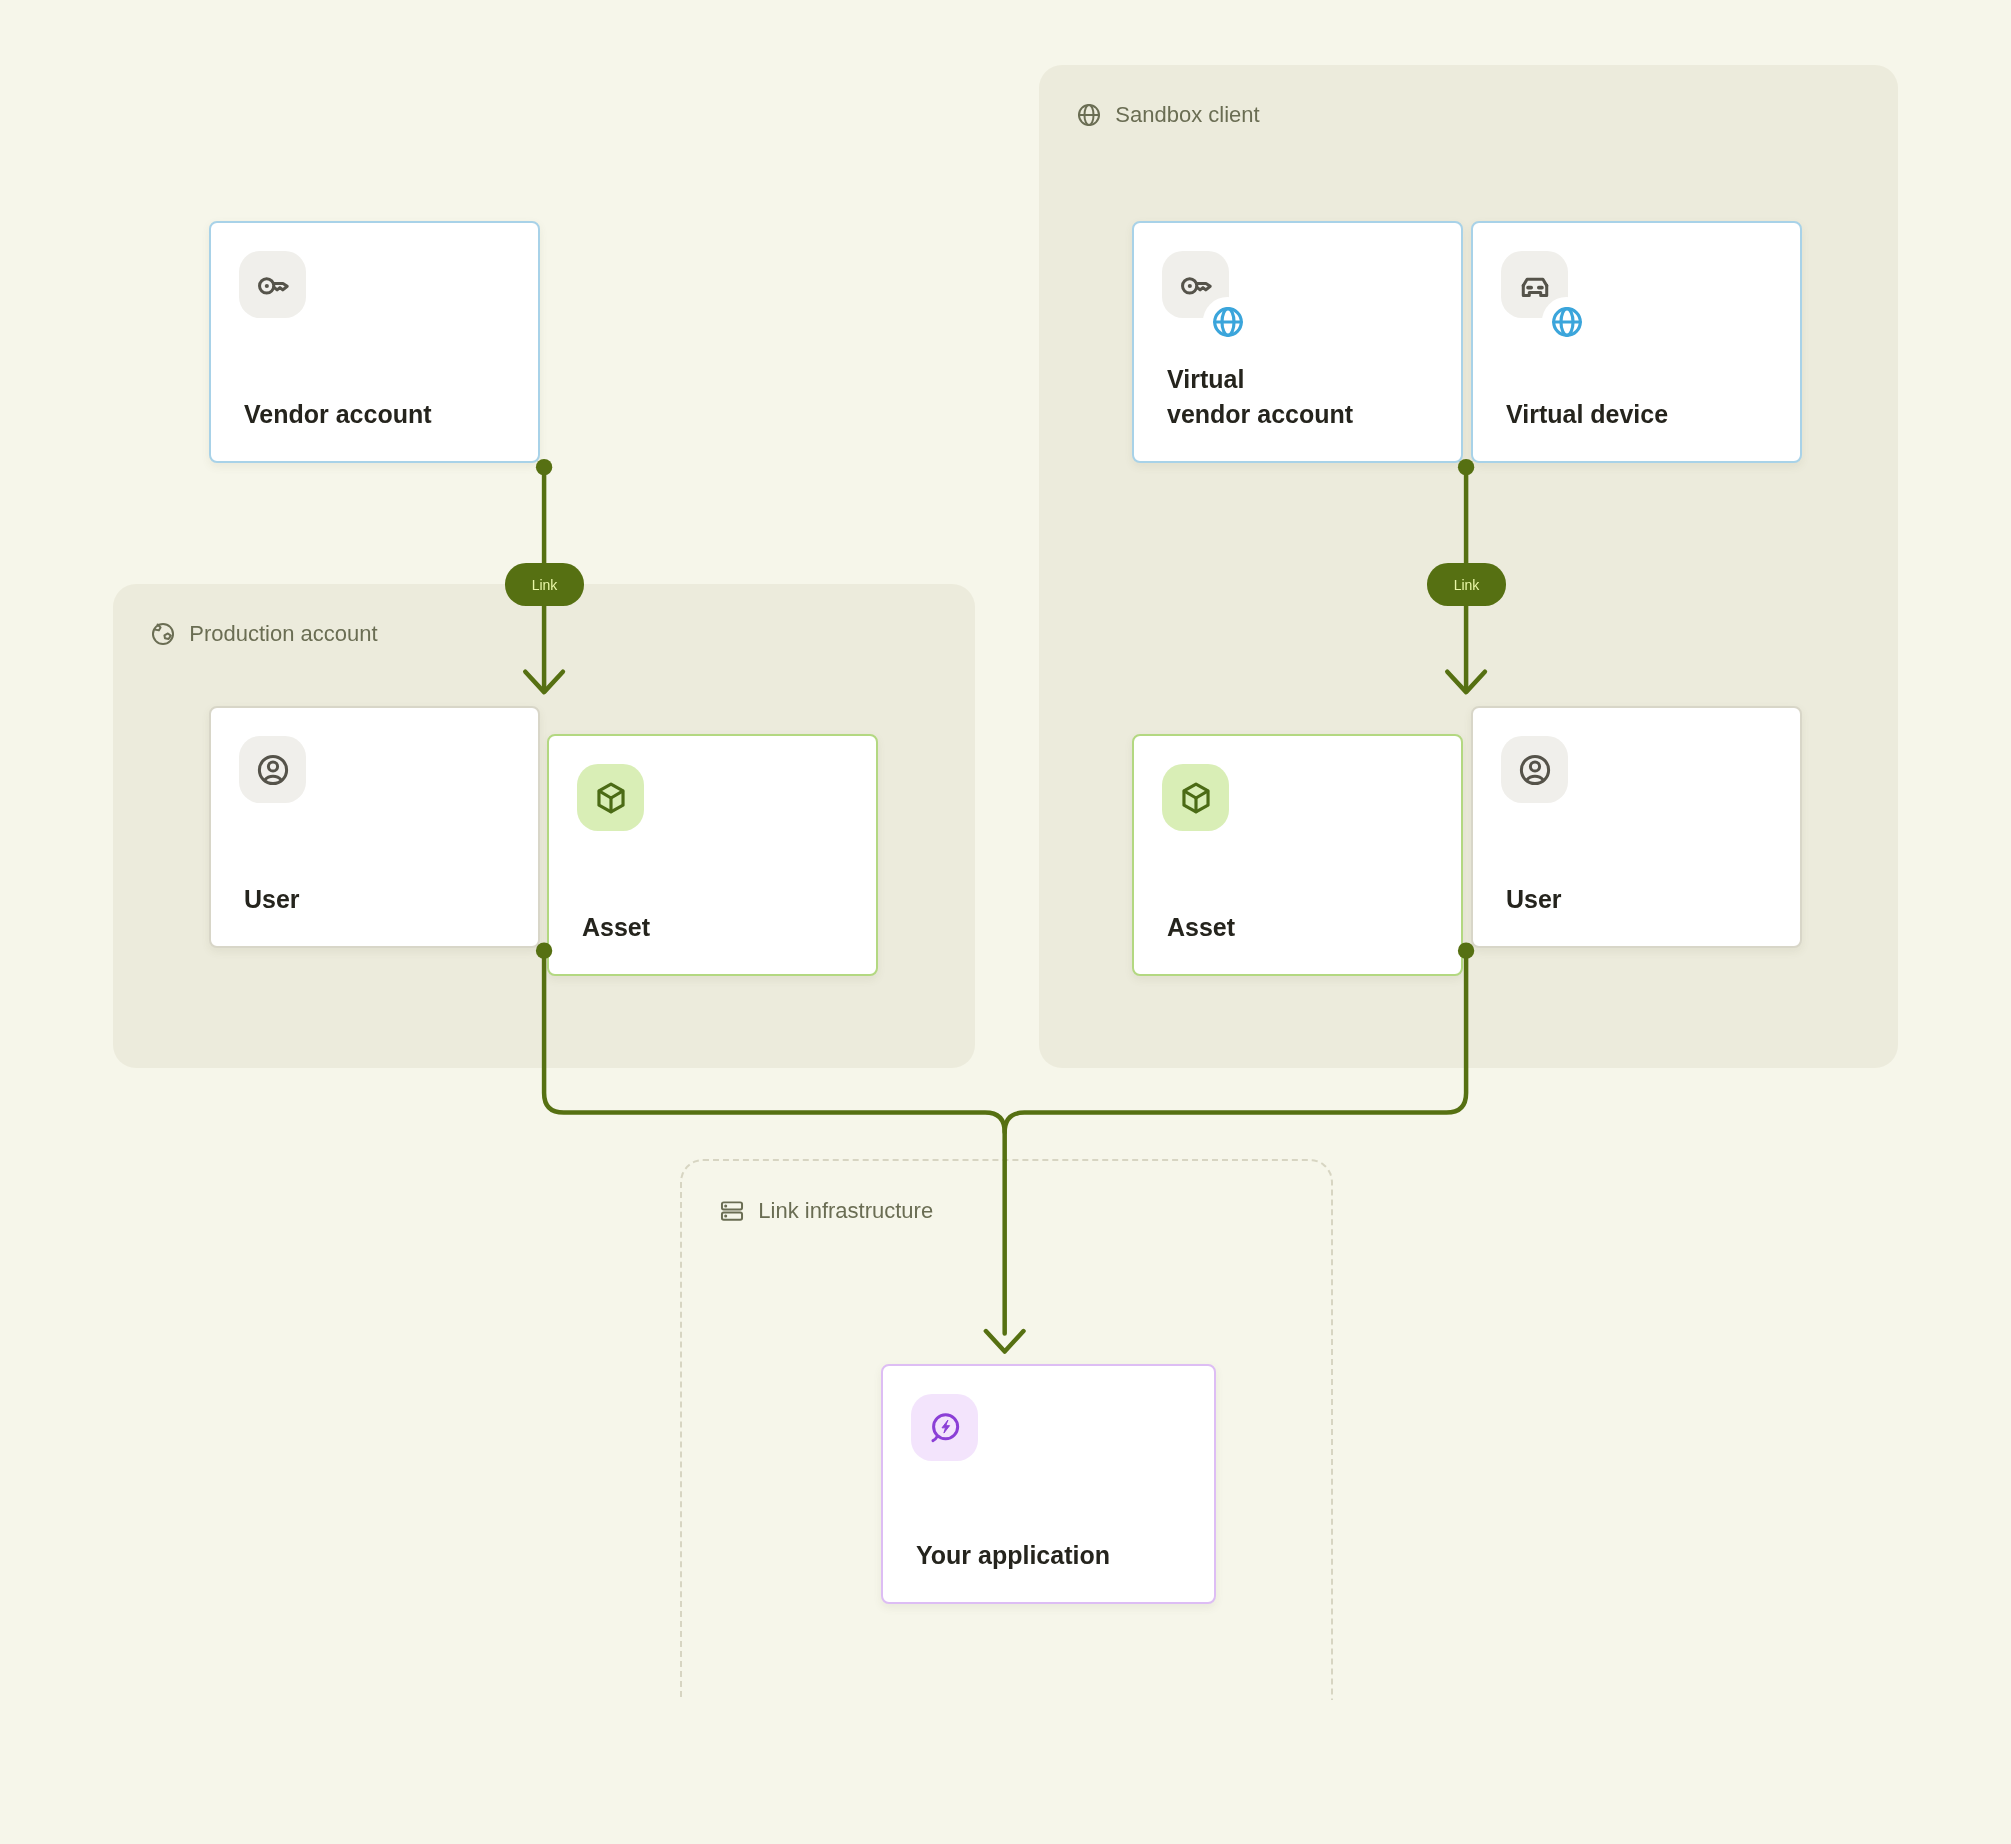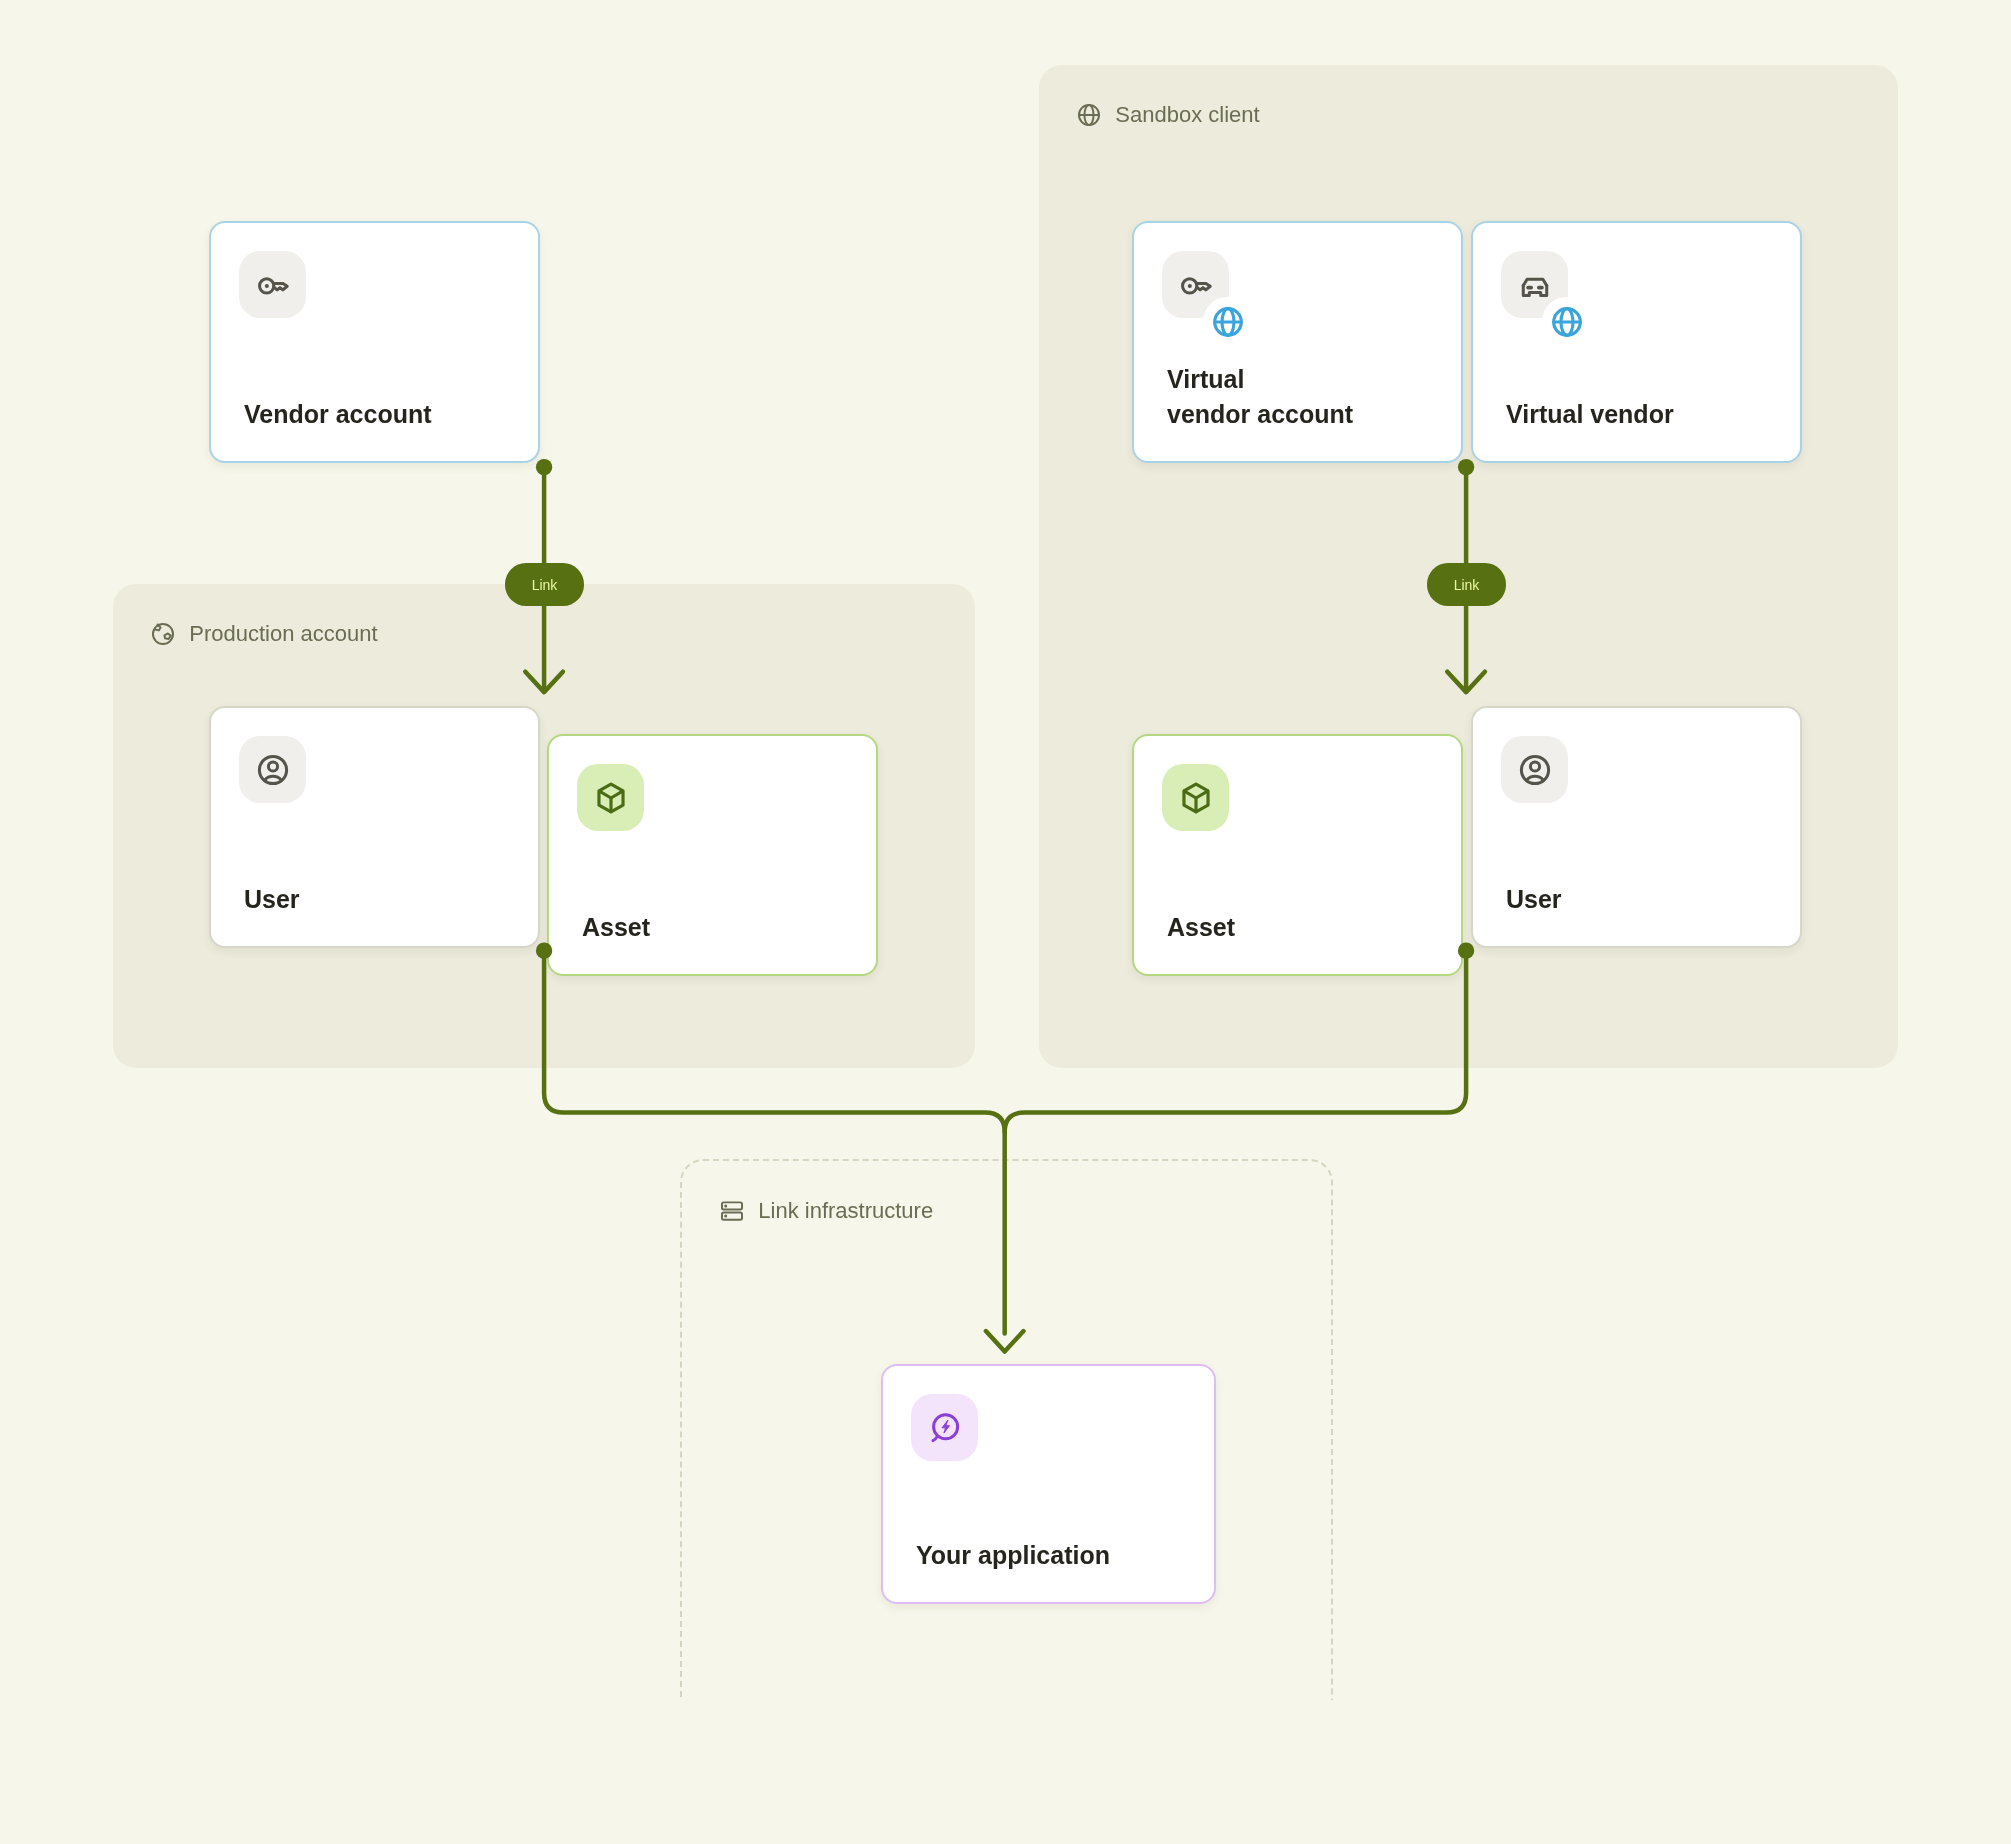--- a/index.html
+++ b/index.html
@@ -28,21 +28,21 @@
     display:flex;align-items:center;gap:12.3px;
     color:#6a6d53;
     font-size:22px;line-height:28px;font-weight:400;
     white-space:nowrap;
   }
   .panel-header svg{display:block;}
   .card{
     position:absolute;
     width:327px;height:238px;
     background:#ffffff;
-    border-radius:16px;
+    border-radius:8px;
     box-shadow:0 3.3px 8.2px rgba(95,90,55,0.08);
   }
   .card.b-blue{border:2.5px solid #a8d2e8;}
   .card.b-green{border:2.5px solid #b3d881;margin-top:28px;}
   .card.b-gray{border:2.5px solid #d8d6c8;}
   .card.b-purple{border:2.5px solid #ddbdf4;margin-left:42px;}
   .icon-sq{
     position:absolute;left:28px;top:28px;
     width:67px;height:67px;border-radius:21px;
     display:flex;align-items:center;justify-content:center;
@@ -155,21 +155,21 @@
         <path d="M7.6 13.7 h2 M14.4 13.7 h2" stroke-width="2.3"></path>
       </svg>
     </div>
     <div class="badge">
       <svg width="38" height="38" viewBox="0 0 24 24" fill="none" stroke="currentColor" stroke-width="2" stroke-linecap="round">
         <circle cx="12" cy="12" r="8.4"></circle>
           <path d="M3.6 12 H20.4"></path>
           <ellipse cx="12" cy="12" rx="3.8" ry="8.4"></ellipse>
       </svg>
     </div>
-    <div class="card-label">Virtual vendor</div>
+    <div class="card-label">Virtual device</div>
   </div>
 
   <div class="card b-gray" style="left:209px;top:706px;">
     <div class="icon-sq gray">
       <svg width="38" height="38" viewBox="0 0 24 24" fill="none" stroke="currentColor" stroke-width="1.9" stroke-linecap="round">
         <circle cx="12" cy="12" r="8.6"></circle>
           <circle cx="12" cy="9.8" r="2.9"></circle>
         <path d="M6.7 18.4 a7 7 0 0 1 10.6 0"></path>
       </svg>
     </div>

